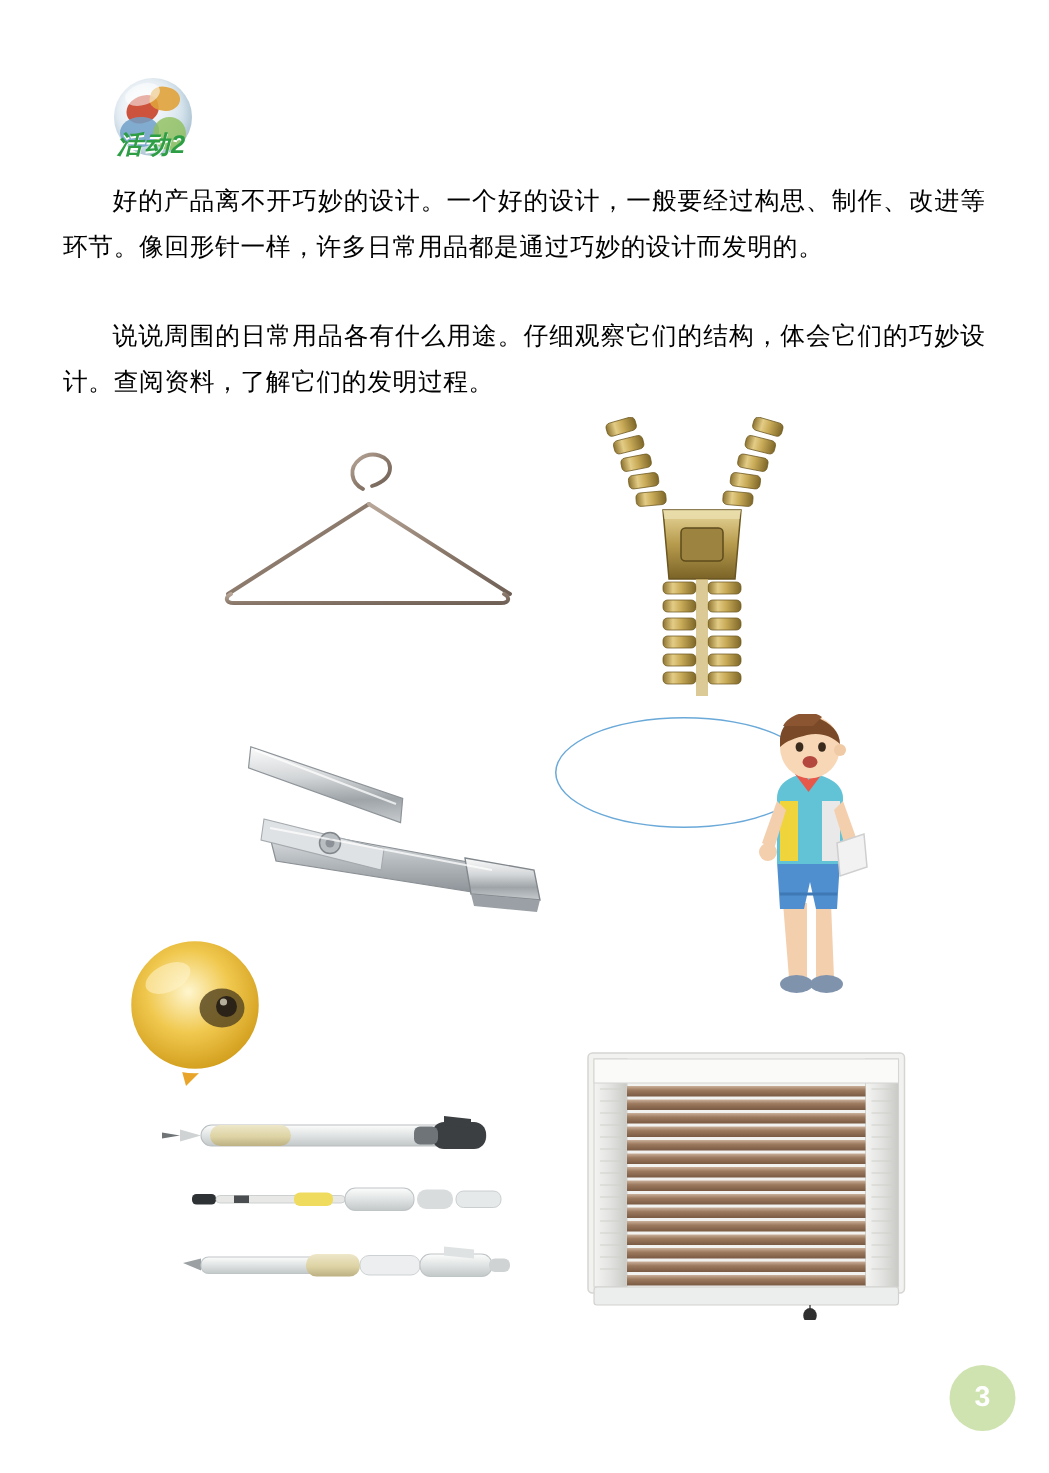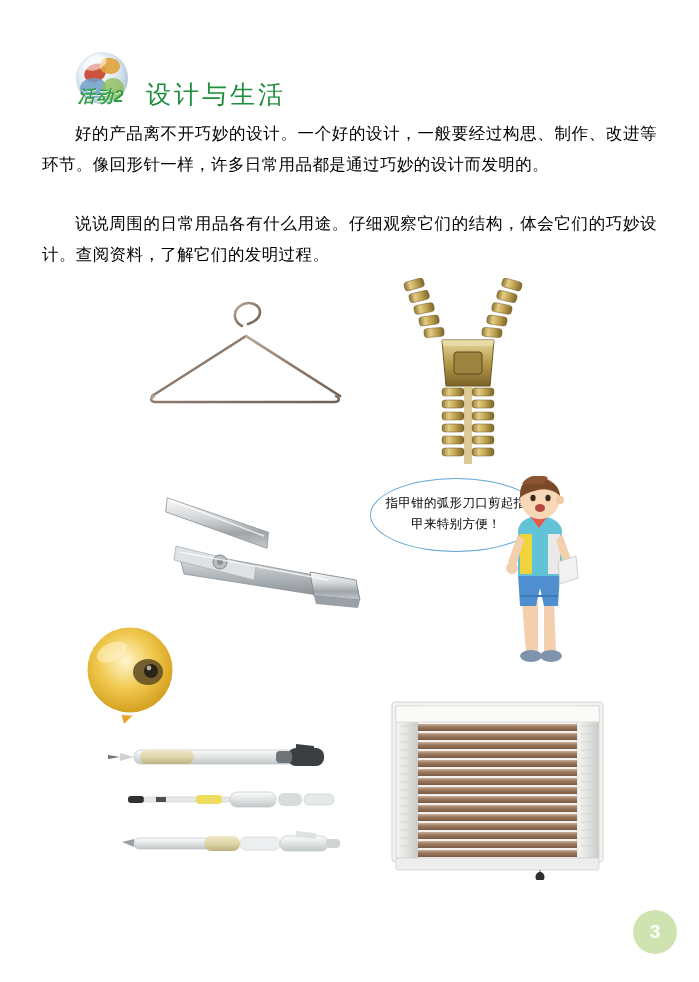--- a/index.html
+++ b/index.html
@@ -211,21 +211,20 @@
 
   <div class="heading">
     <div class="activity-badge">
       <div class="badge-blob1"></div>
       <div class="badge-blob2"></div>
       <div class="badge-blob3"></div>
       <div class="badge-blob4"></div>
       <div class="badge-gloss"></div>
     </div>
     <div class="activity-label">活动2</div>
-    <div class="heading-title">设计与生活</div>
   </div>
 
   <div class="para para2">说说周围的日常用品各有什么用途。仔细观察它们的结构，体会它们的巧妙设计。查阅资料，了解它们的发明过程。</div>
   <div class="para para1">好的产品离不开巧妙的设计。一个好的设计，一般要经过构思、制作、改进等环节。像回形针一样，许多日常用品都是通过巧妙的设计而发明的。</div>
 
   <div class="figure fig-hanger">
     <svg width="230" height="130" viewBox="0 0 230 130">
       <defs>
         <linearGradient id="wire" x1="0" y1="0" x2="1" y2="1">
           <stop offset="0%" stop-color="#b9a89a"></stop>
@@ -329,21 +328,20 @@
       <circle cx="60" cy="82" r="3" fill="#8b9196"></circle>
 
       <path d="M20 72 L168 100" stroke="#ffffff" stroke-width="1.4" opacity="0.75"></path>
       <path d="M10 20 L104 56" stroke="#ffffff" stroke-width="1.4" opacity="0.75"></path>
     </svg>
   </div>
 
   <div class="figure fig-bubble">
     <div class="bubble"></div>
     <div class="bubble-tail"></div>
-    <div class="bubble-text">指甲钳的弧形刀口剪起指甲来特别方便！</div>
   </div>
 
   <div class="figure fig-boy">
     <svg width="80" height="200" viewBox="0 0 80 200">
 
       <path d="M22 126 L26 176 L38 176 L38 126 Z" fill="#f3cfae"></path>
       <path d="M44 126 L44 176 L56 176 L54 126 Z" fill="#f3cfae"></path>
 
       <ellipse cx="31" cy="180" rx="11" ry="6" fill="#7f93ad"></ellipse>
       <ellipse cx="51" cy="180" rx="11" ry="6" fill="#7f93ad"></ellipse>

